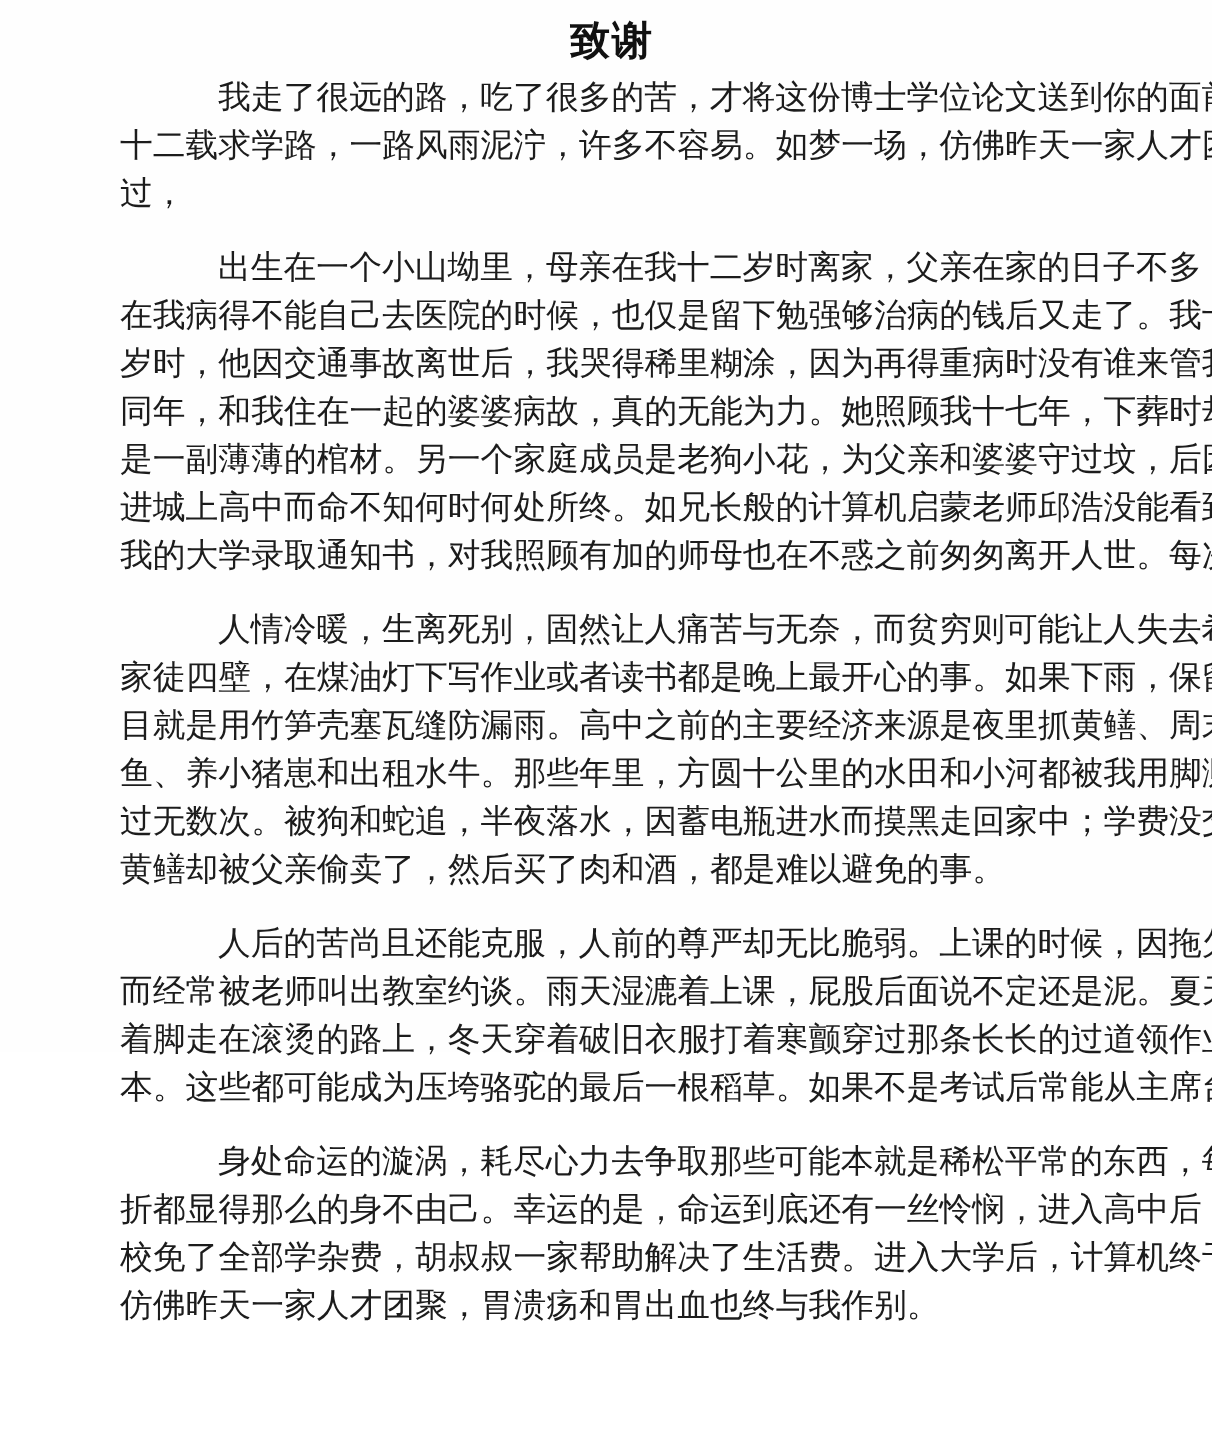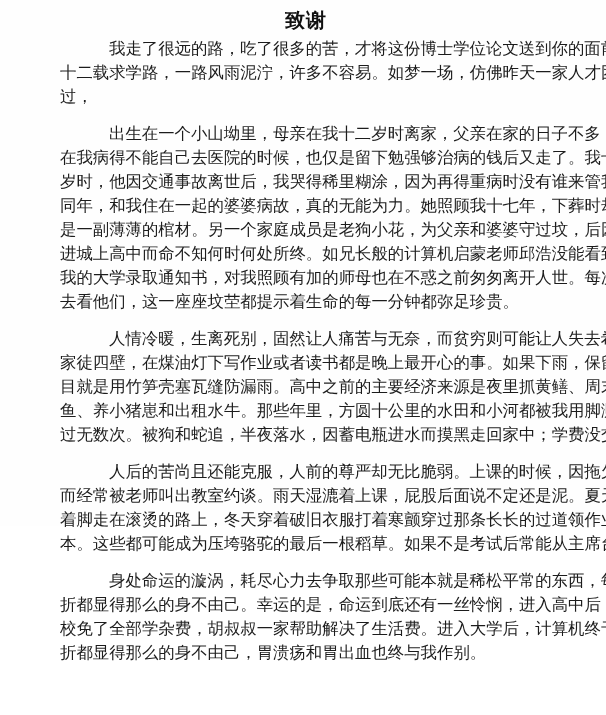--- a/index.html
+++ b/index.html
@@ -77,39 +77,39 @@
     </div>
 
     <div class="para">
       <span class="line indent">出生在一个小山坳里，母亲在我十二岁时离家，父亲在家的日子不多，即使</span>
       <span class="line">在我病得不能自己去医院的时候，也仅是留下勉强够治病的钱后又走了。我十七</span>
       <span class="line">岁时，他因交通事故离世后，我哭得稀里糊涂，因为再得重病时没有谁来管我了。</span>
       <span class="line">同年，和我住在一起的婆婆病故，真的无能为力。她照顾我十七年，下葬时却仅</span>
       <span class="line">是一副薄薄的棺材。另一个家庭成员是老狗小花，为父亲和婆婆守过坟，后因我</span>
       <span class="line">进城上高中而命不知何时何处所终。如兄长般的计算机启蒙老师邱浩没能看到</span>
       <span class="line">我的大学录取通知书，对我照顾有加的师母也在不惑之前匆匆离开人世。每次回</span>
-      <span class="line last">去看他们，这一座座坟茔都提示着生命的每一分钟都弥足珍贵。</span>
     </div>
 
     <div class="para">
       <span class="line indent">人情冷暖，生离死别，固然让人痛苦与无奈，而贫穷则可能让人失去希望。</span>
       <span class="line">家徒四壁，在煤油灯下写作业或者读书都是晚上最开心的事。如果下雨，保留节</span>
       <span class="line">目就是用竹笋壳塞瓦缝防漏雨。高中之前的主要经济来源是夜里抓黄鳝、周末钓</span>
       <span class="line">鱼、养小猪崽和出租水牛。那些年里，方圆十公里的水田和小河都被我用脚测量</span>
       <span class="line">过无数次。被狗和蛇追，半夜落水，因蓄电瓶进水而摸黑走回家中；学费没交，</span>
+      <span class="line last">黄鳝却被父亲偷卖了，然后买了肉和酒，都是难以避免的事。</span>
     </div>
 
     <div class="para">
       <span class="line indent">人后的苦尚且还能克服，人前的尊严却无比脆弱。上课的时候，因拖欠学费</span>
       <span class="line">而经常被老师叫出教室约谈。雨天湿漉着上课，屁股后面说不定还是泥。夏天光</span>
       <span class="line">着脚走在滚烫的路上，冬天穿着破旧衣服打着寒颤穿过那条长长的过道领作业</span>
       <span class="line">本。这些都可能成为压垮骆驼的最后一根稻草。如果不是考试后常能从主席台领</span>
     </div>
 
     <div class="para">
       <span class="line indent">身处命运的漩涡，耗尽心力去争取那些可能本就是稀松平常的东西，每次转</span>
       <span class="line">折都显得那么的身不由己。幸运的是，命运到底还有一丝怜悯，进入高中后，学</span>
       <span class="line">校免了全部学杂费，胡叔叔一家帮助解决了生活费。进入大学后，计算机终于成</span>
-      <span class="line last">折都显得那么的身不由己，胃溃疡和胃出血也终与我作别。</span>
+      <span class="line last">仿佛昨天一家人才团聚，胃溃疡和胃出血也终与我作别。</span>
     </div>
 
   </div>
 </div>
 
 </body></html>

